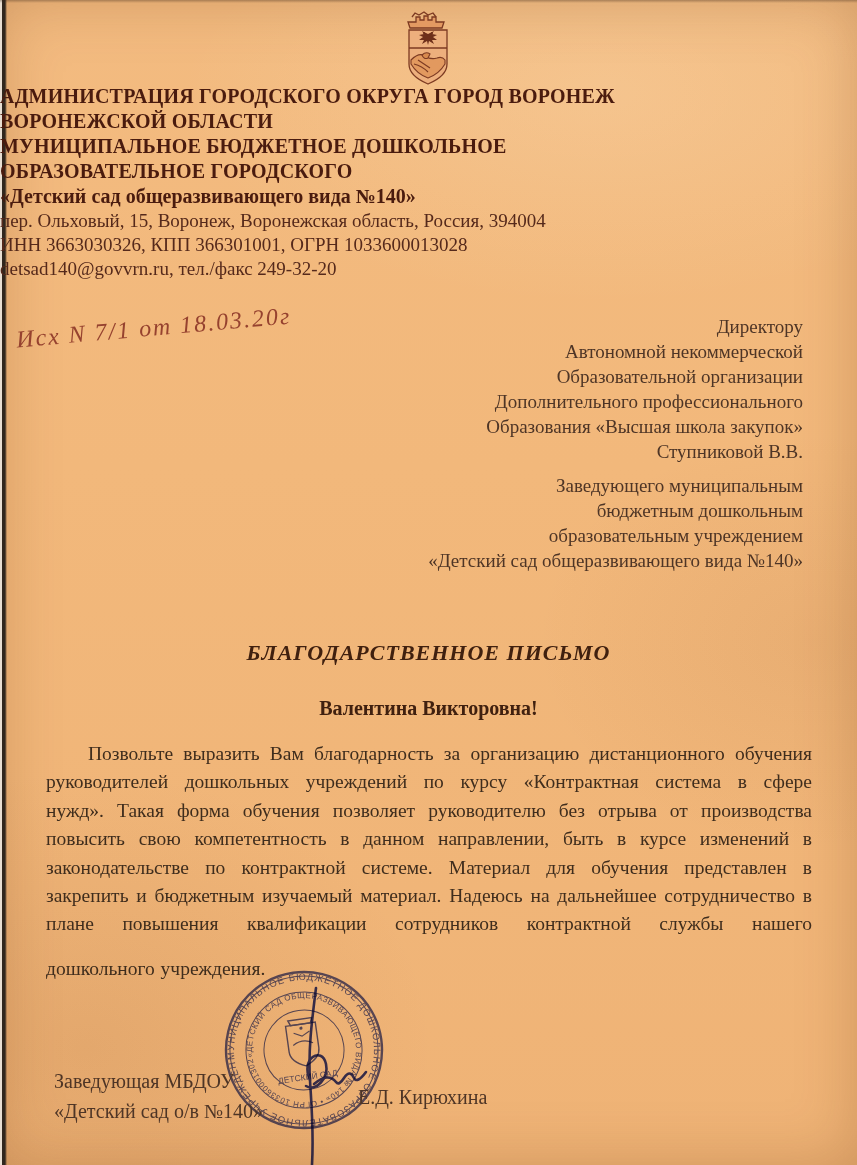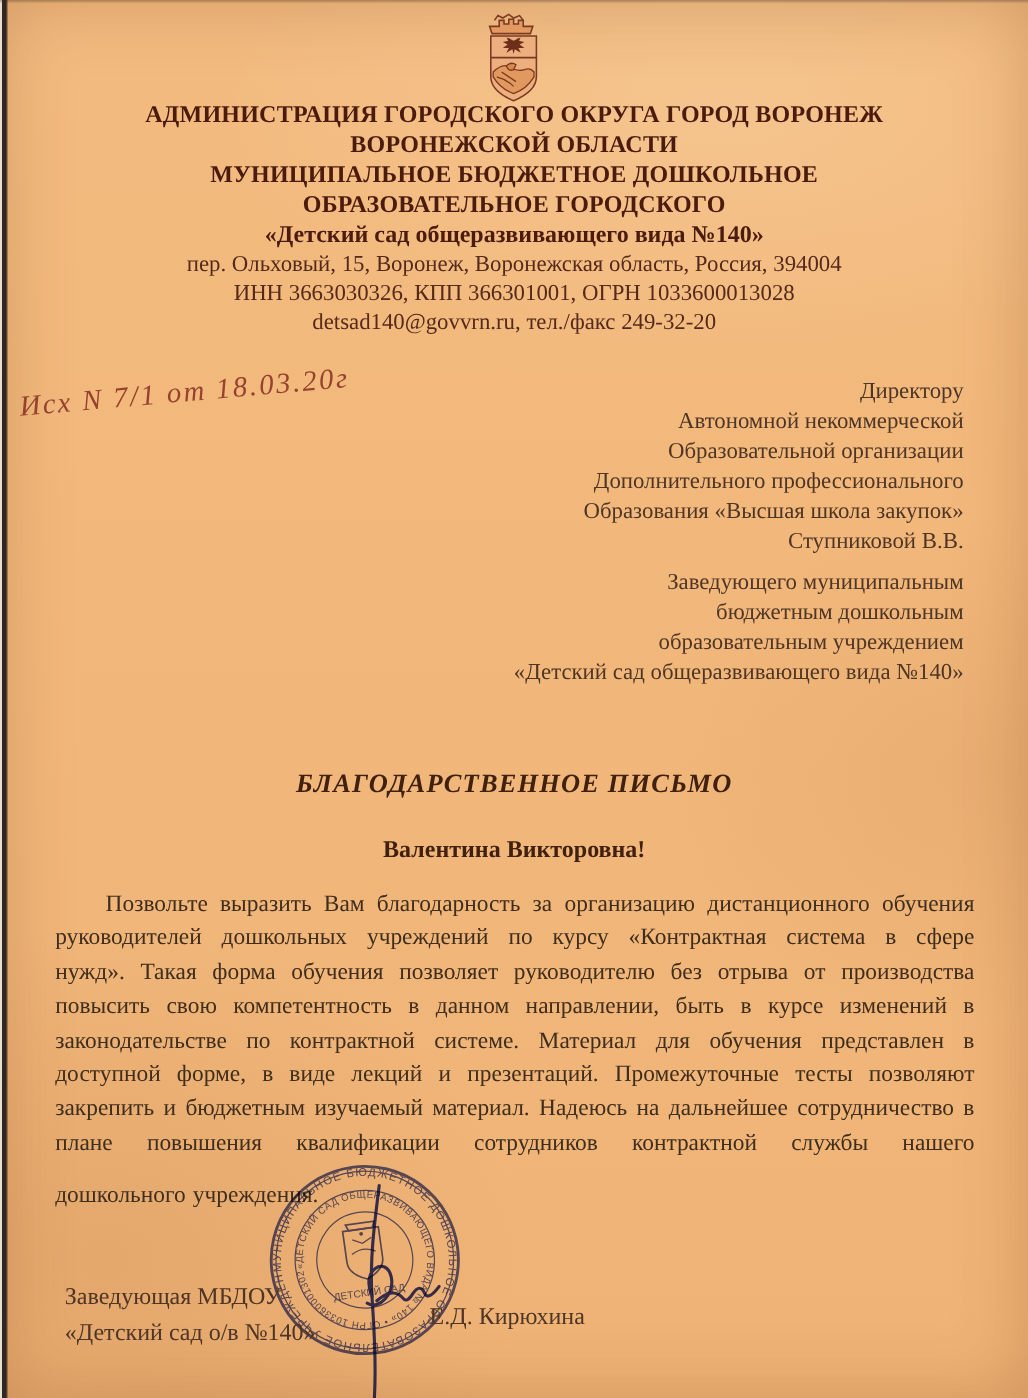--- a/index.html
+++ b/index.html
@@ -16,21 +16,21 @@
     box-shadow:inset 0 0 60px rgba(110,55,15,0.25);
     overflow:hidden;
     font-family:"Liberation Serif","DejaVu Serif",serif;
   }
   
   .edge-left{position:absolute;left:0;top:0;width:7px;height:100%;
     background:linear-gradient(90deg,#e8ded2 0 2px,#31271e 2px 5px,rgba(49,39,30,0) 100%);}
   .edge-top{position:absolute;left:0;top:0;width:100%;height:3px;
     background:linear-gradient(180deg,rgba(60,40,25,0.35),rgba(60,40,25,0));}
 
-  .center{text-align:center;}
+  .center{}
   .header-block{position:absolute;left:0;top:84px;width:100%;color:#4a1b0e;}
   .org-line{font-weight:bold;font-size:20px;line-height:25px;letter-spacing:0.2px;}
   .org-name{font-weight:bold;font-size:20px;line-height:25px;}
   .addr-line{font-size:19px;line-height:24px;color:#55291b;font-weight:normal;}
 
   .emblem{position:absolute;left:394px;top:8px;width:68px;height:80px;}
 
   .handwritten{
     position:absolute;left:16px;top:316px;width:240px;
     font-style:italic;
@@ -128,21 +128,20 @@
 
   <div class="doc-title">БЛАГОДАРСТВЕННОЕ ПИСЬМО</div>
   <div class="salutation">Валентина Викторовна!</div>
 
   <div class="body-text">
     <div class="body-line first">Позвольте выразить Вам благодарность за организацию дистанционного обучения</div>
     <div class="body-line">руководителей дошкольных учреждений по курсу «Контрактная система в сфере</div>
     <div class="body-line">нужд». Такая форма обучения позволяет руководителю без отрыва от производства</div>
     <div class="body-line">повысить свою компетентность в данном направлении, быть в курсе изменений  в</div>
     <div class="body-line">законодательстве по контрактной системе. Материал для обучения представлен в</div>
-    <div class="body-line">доступной форме, в виде лекций и презентаций. Промежуточные тесты позволяют</div>
     <div class="body-line">закрепить и бюджетным изучаемый материал. Надеюсь на дальнейшее сотрудничество в</div>
     <div class="body-line">плане повышения квалификации сотрудников контрактной службы нашего</div>
     <div class="body-line last">дошкольного учреждения.</div>
   </div>
 
   <svg class="stamp" viewBox="0 0 176 176">
     <defs>
       <path id="ringOuter" d="M88,88 m-70,0 a70,70 0 1,1 140,0 a70,70 0 1,1 -140,0"></path>
       <path id="ringInner" d="M88,88 m-52,0 a52,52 0 1,1 104,0 a52,52 0 1,1 -104,0"></path>
     </defs>

